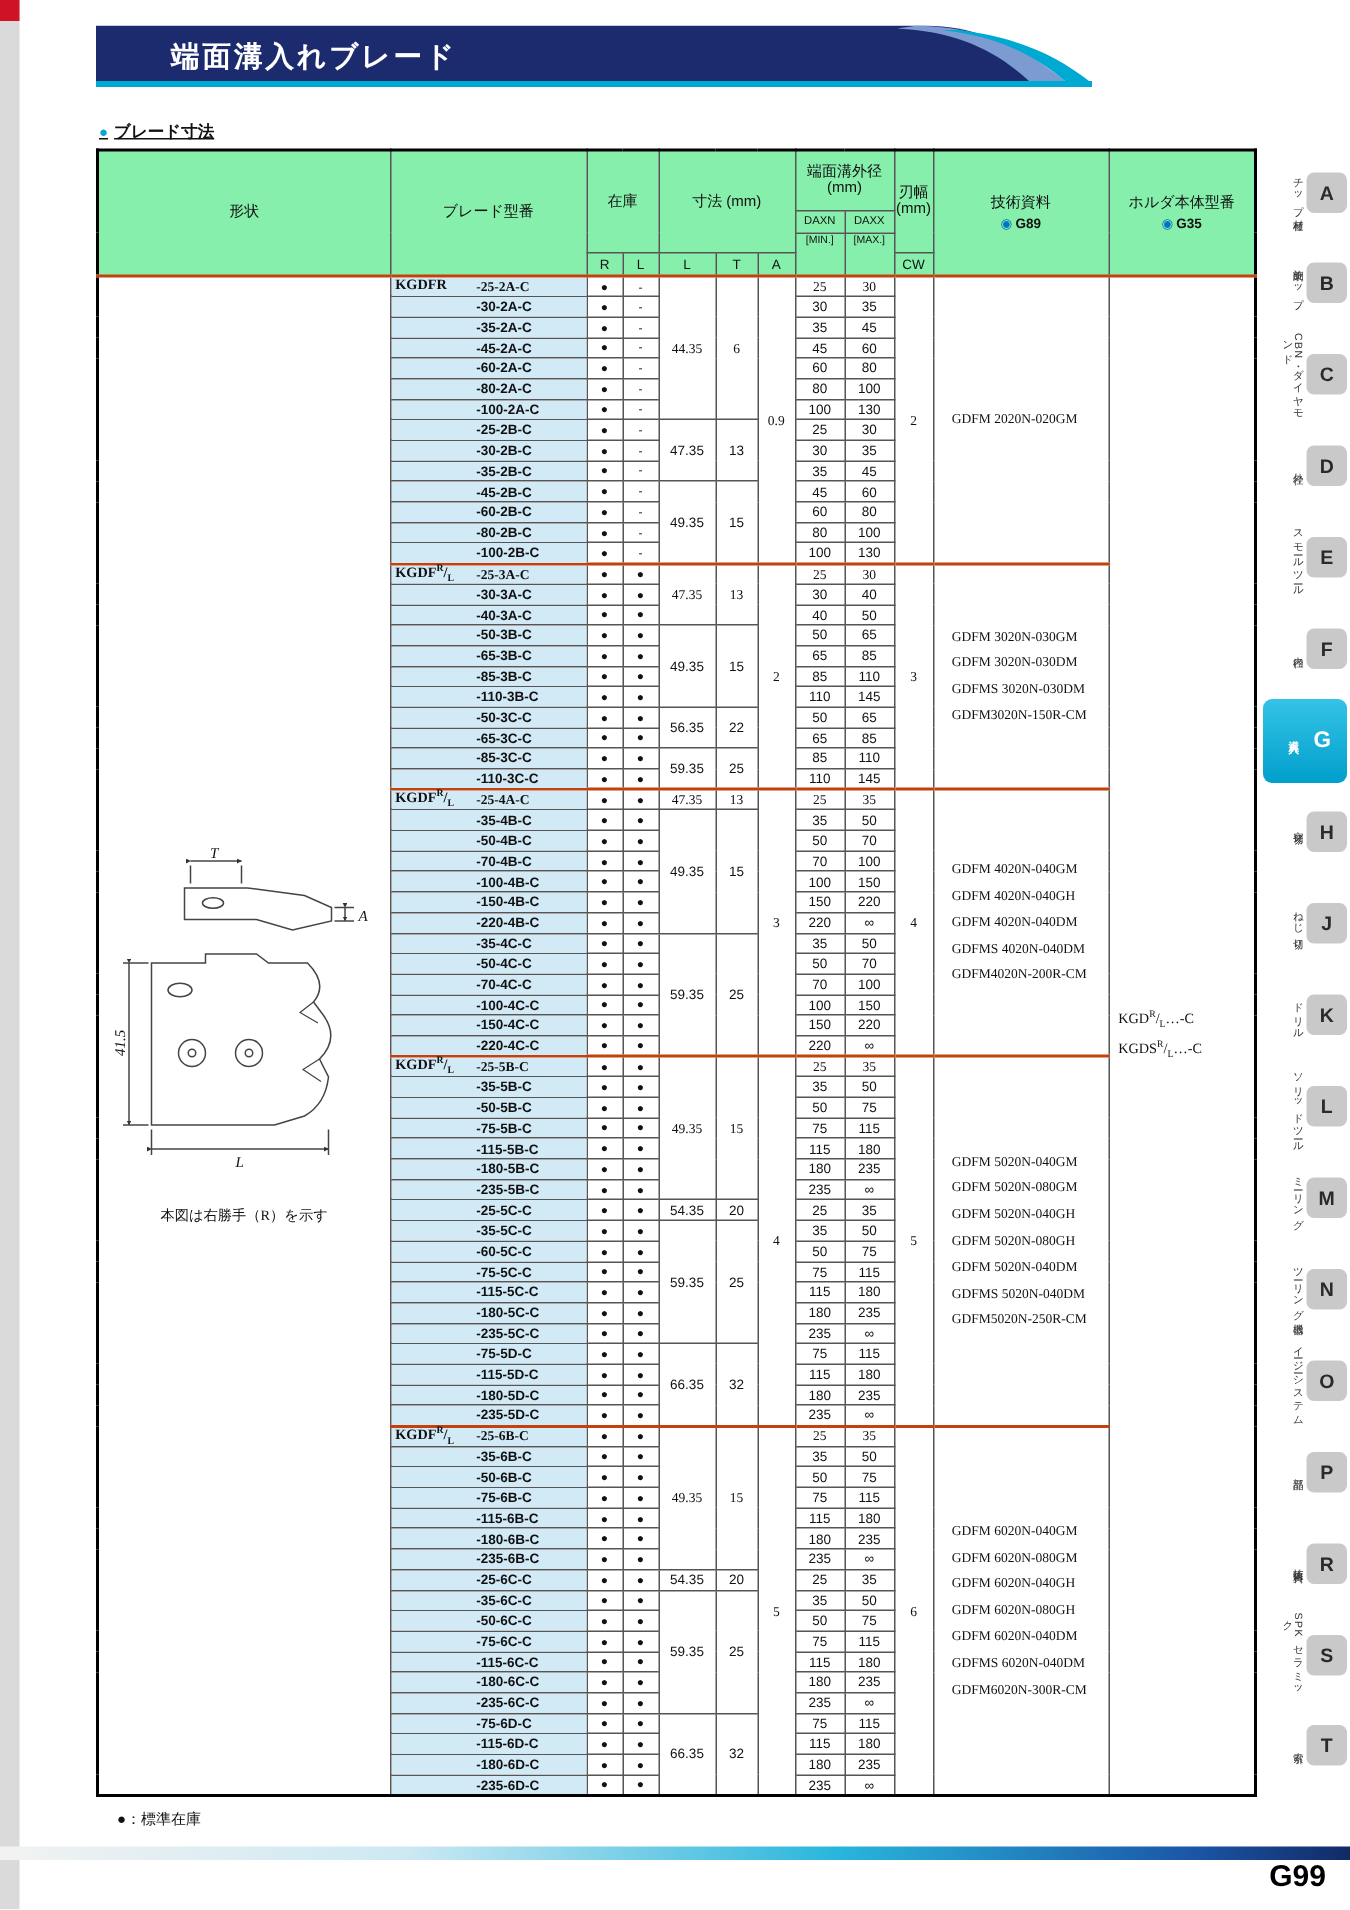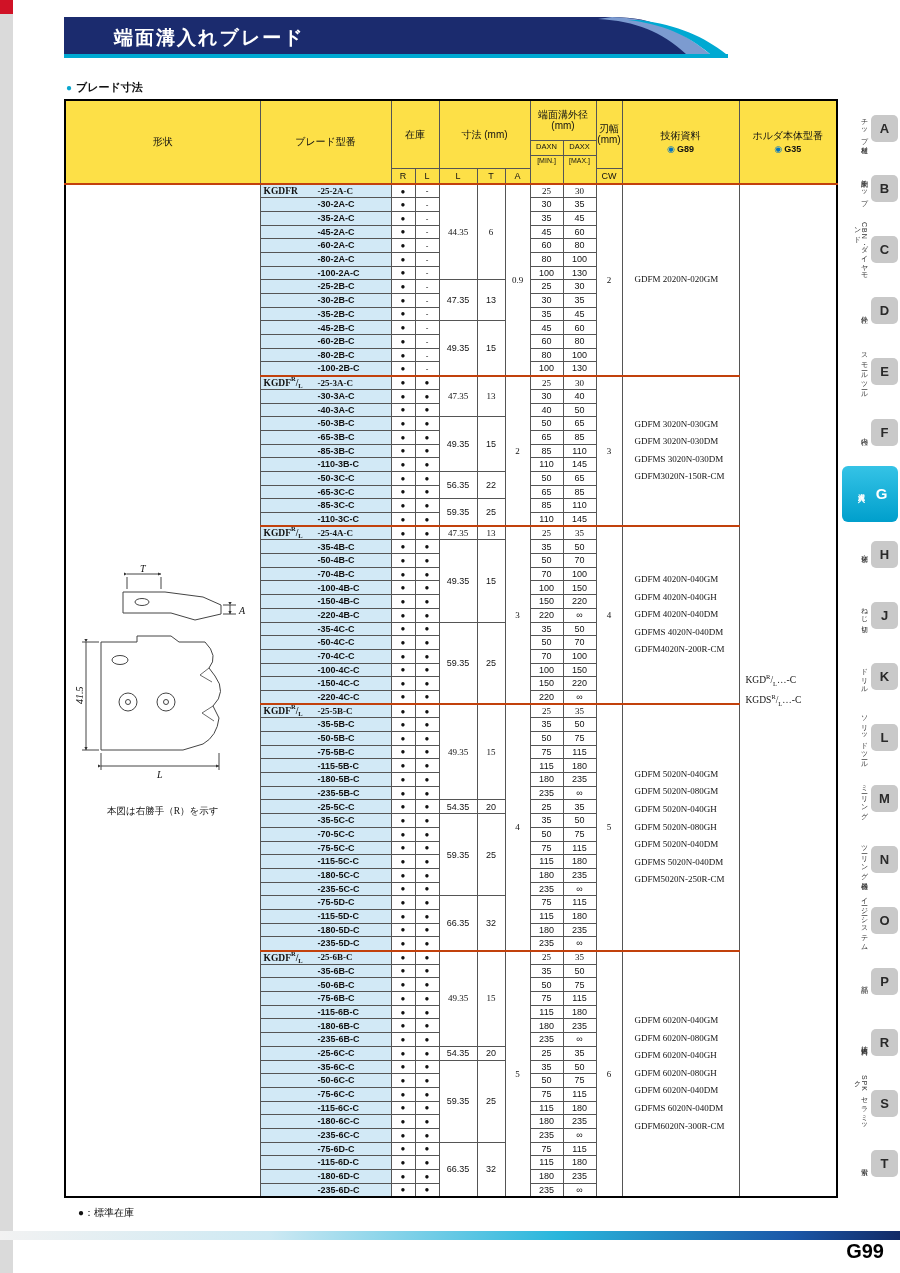--- a/index.html
+++ b/index.html
@@ -6,26 +6,26 @@
   body { margin:0; background:#ffffff; font-family:"Liberation Sans","DejaVu Sans",sans-serif; }
   .page { position:relative; width:900px; height:1273px; background:#fff; overflow:hidden; }
 
   .left-strip { position:absolute; left:0; top:0; width:13px; height:100%; background:#dadada; }
   .logo-red   { position:absolute; left:0; top:0; width:13px; height:14px; background:#d01226; z-index:2; }
 
   .header-bar { position:absolute; left:64px; top:17px; width:672px; height:42px; }
   .header-bar svg { position:absolute; left:0; top:0; }
   .header-title { position:absolute; left:14px; top:8px; color:#fff; font-weight:bold; font-size:19px; letter-spacing:2px;margin-left:36px; }
 
-  .section-label { position:absolute; left:66px; top:80px; font-size:11px; font-weight:bold; color:#111; }
+  .section-label { position:absolute; left:66px; top:80px; font-size:11px; font-weight:bold; color:#111;text-decoration:underline; }
   .section-label .bullet { color:#0aa6cf; margin-right:4px; font-size:10px; }
 
   table.blade-table { position:absolute; left:64px; top:99px; width:772px; border-collapse:collapse; table-layout:fixed; border:2px solid #000; }
   .blade-table th, .blade-table td { border:1px solid #555; padding:0; font-size:9px; color:#111; text-align:center; vertical-align:middle; line-height:1.15; }
-  thead th { font-weight:normal; background:#fde047; }
+  thead th { font-weight:normal; background:#86efac; }
   thead tr:nth-child(1){ height:40px; } thead tr:nth-child(2){ height:15px; }
   thead tr:nth-child(3){ height:13px; } thead tr:nth-child(4){ height:16px; }
   th.h1 { font-size:10px; }
   th.h2 { font-size:7.5px; }
   th.h3 { font-size:7px; vertical-align:top; padding-top:1px; }
   th.h4 { font-size:9px; }
   .ref { margin-top:3px; font-size:9px; font-weight:bold; }
   .ref-icon { color:#0073c4; margin-right:2px; font-size:9px; }
 
   tbody tr { height:13.7px; }
@@ -558,21 +558,21 @@
         <tr>
           <td class="model-cell">-35-5C-C</td>
           <td class="stock">●</td>
           <td class="stock">●</td>
           <td rowspan="6">59.35</td>
           <td rowspan="6">25</td>
           <td>35</td>
           <td>50</td>
         </tr>
         <tr>
-          <td class="model-cell">-70-5C-C</td>
+          <td class="model-cell">-60-5C-C</td>
           <td class="stock">●</td>
           <td class="stock">●</td>
           <td>50</td>
           <td>75</td>
         </tr>
         <tr>
           <td class="model-cell">-75-5C-C</td>
           <td class="stock">●</td>
           <td class="stock">●</td>
           <td>75</td>

